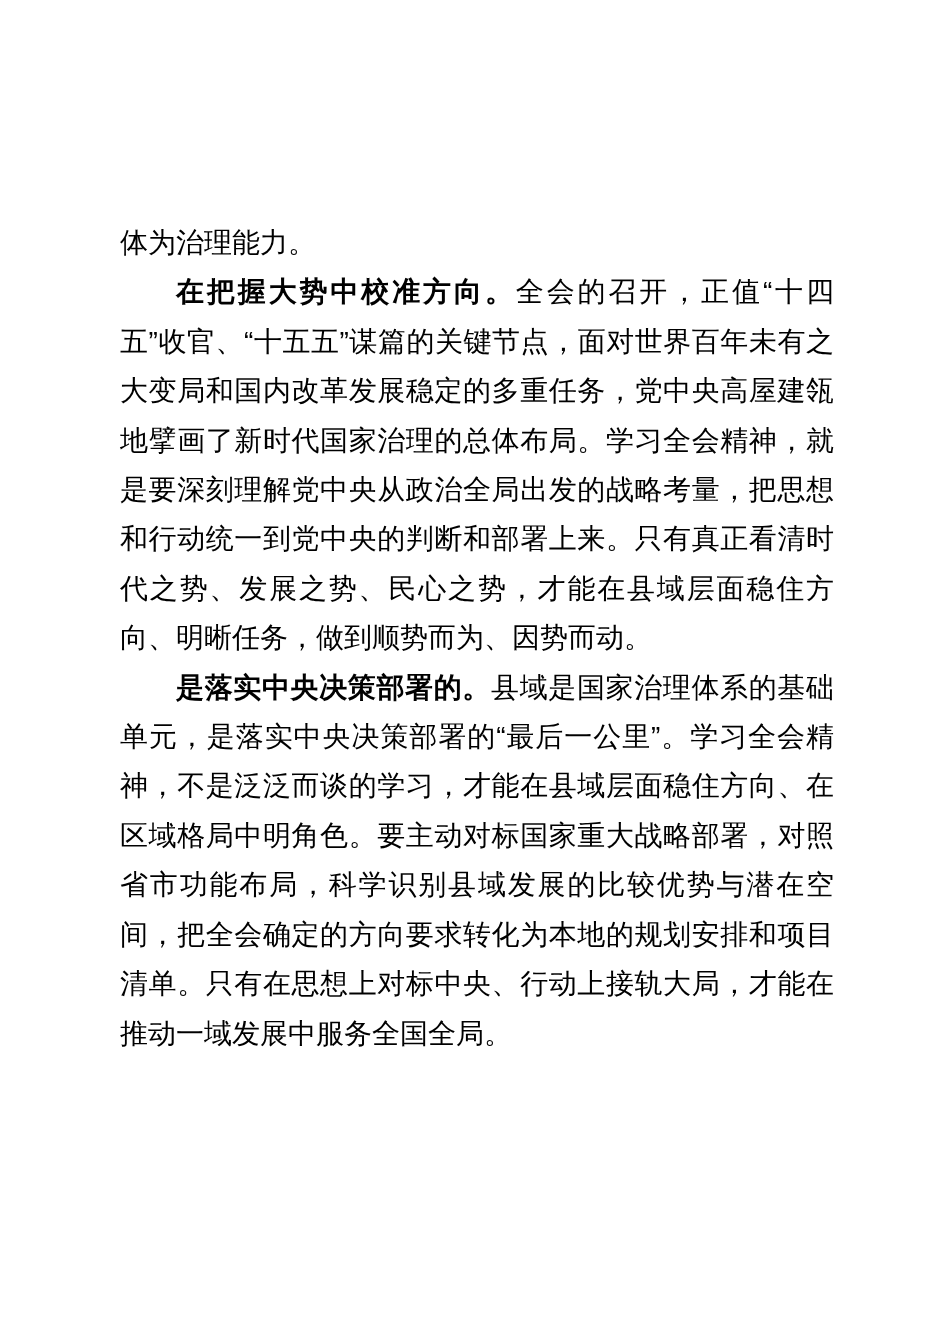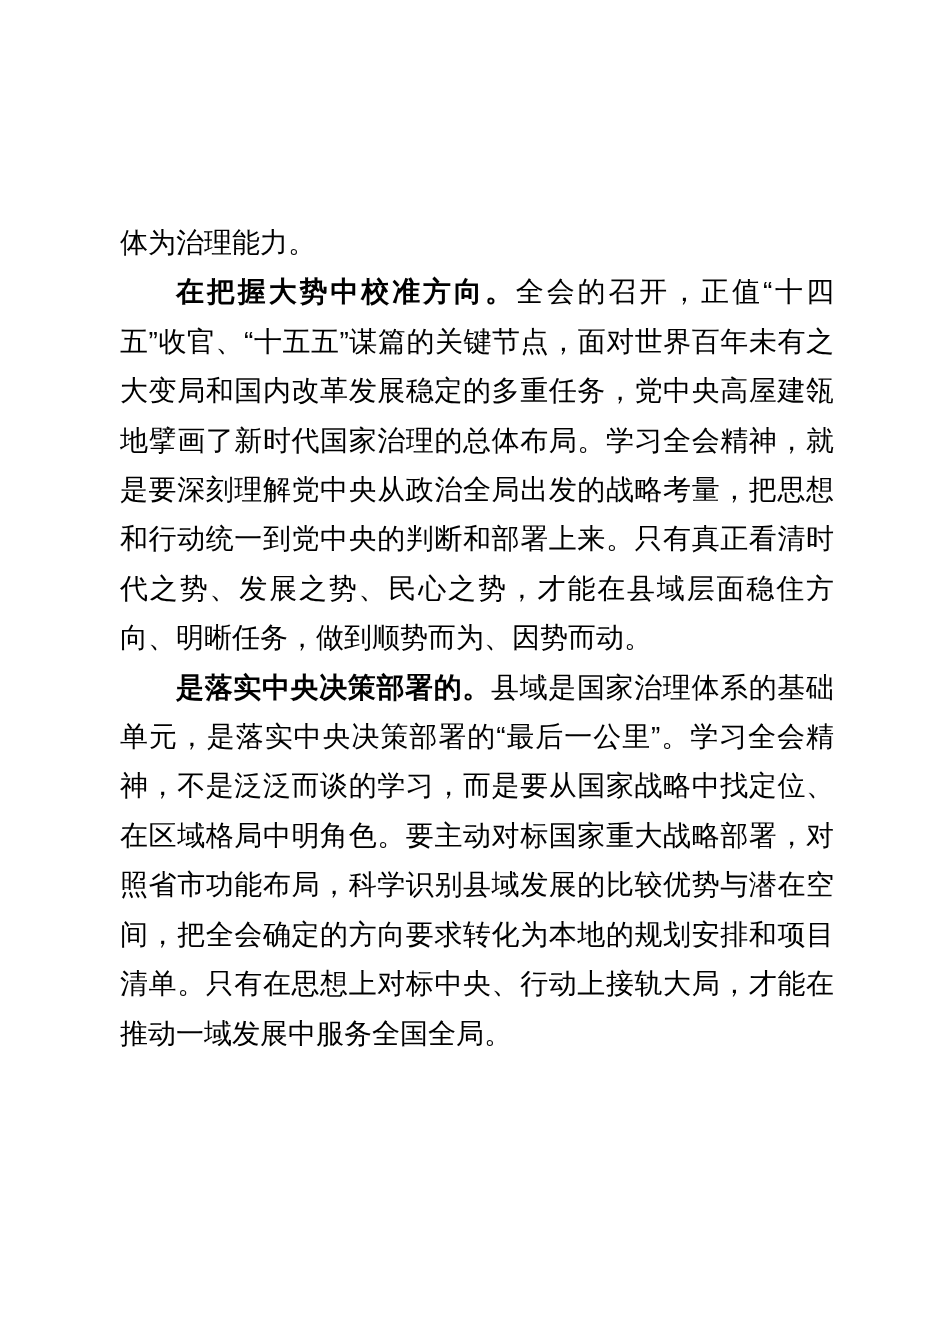--- a/index.html
+++ b/index.html
@@ -39,15 +39,15 @@
     font-weight: 700;
   }
 </style>
 </head>
 <body>
 
 <div class="page">
   <div class="doc-body">
     <p class="para continuation"><span>体为治理能力。</span></p>
     <p class="para"><strong class="lead">在把握大势中校准方向。</strong><span>全会的召开，正值“十四五”收官、“十五五”谋篇的关键节点，面对世界百年未有之大变局和国内改革发展稳定的多重任务，党中央高屋建瓴地擘画了新时代国家治理的总体布局。学习全会精神，就是要深刻理解党中央从政治全局出发的战略考量，把思想和行动统一到党中央的判断和部署上来。只有真正看清时代之势、发展之势、民心之势，才能在县域层面稳住方向、明晰任务，做到顺势而为、因势而动。</span></p>
-    <p class="para"><strong class="lead">是落实中央决策部署的。</strong><span>县域是国家治理体系的基础单元，是落实中央决策部署的“最后一公里”。学习全会精神，不是泛泛而谈的学习，而是要从国家战略中找定位、在区域格局中明角色。要主动对标国家重大战略部署，对照省市功能布局，科学识别县域发展的比较优势与潜在空间，把全会确定的方向要求转化为本地的规划安排和项目清单。只有在思想上对标中央、行动上接轨大局，才能在推动一域发展中服务全国全局。</span></p>
+    <p class="para"><strong class="lead">是落实中央决策部署的。</strong><span>县域是国家治理体系的基础单元，是落实中央决策部署的“最后一公里”。学习全会精神，不是泛泛而谈的学习，才能在县域层面稳住方向、在区域格局中明角色。要主动对标国家重大战略部署，对照省市功能布局，科学识别县域发展的比较优势与潜在空间，把全会确定的方向要求转化为本地的规划安排和项目清单。只有在思想上对标中央、行动上接轨大局，才能在推动一域发展中服务全国全局。</span></p>
   </div>
 </div>
 
 </body></html>

